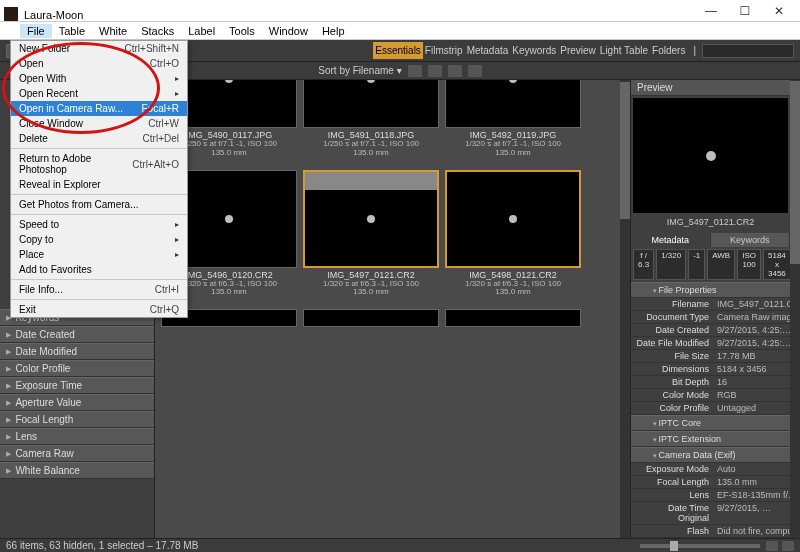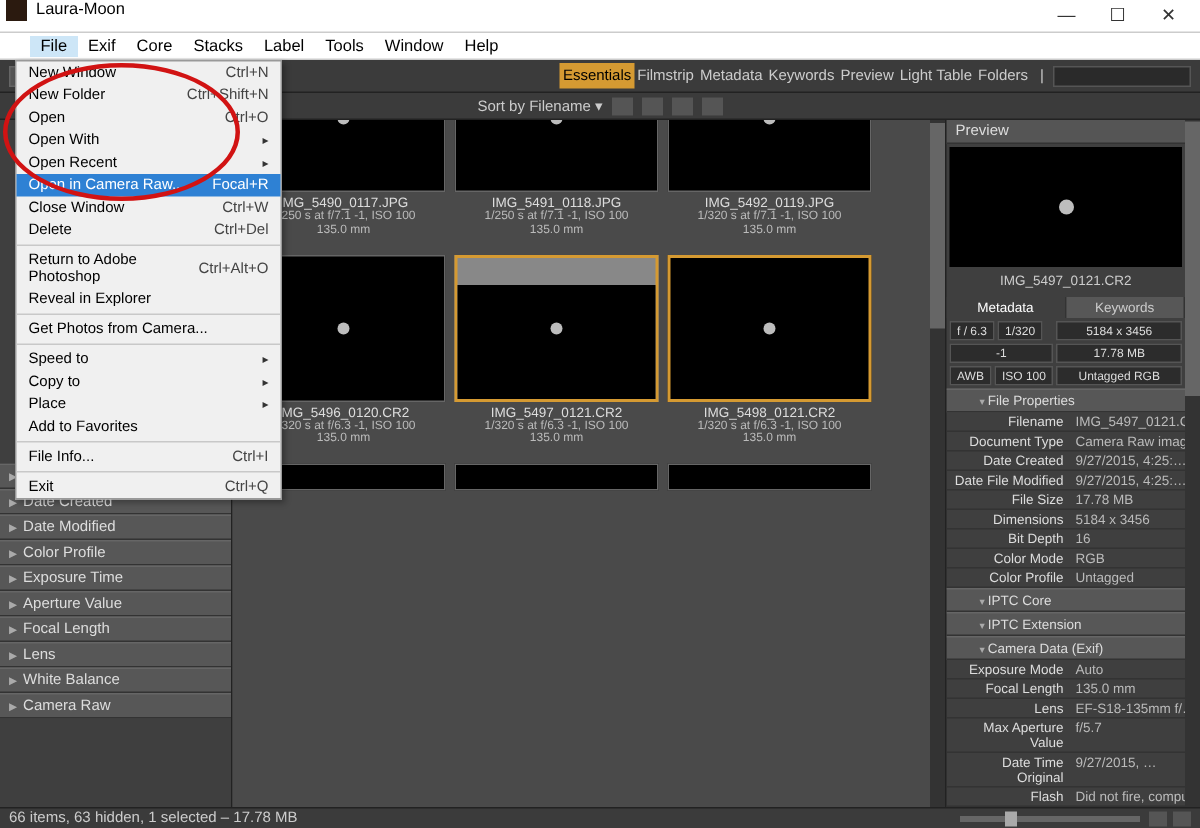--- a/index.html
+++ b/index.html
@@ -1,17 +1,17 @@
 <!DOCTYPE html>
 <html><head>
 <meta charset="utf-8">
 <style>
 *{box-sizing:border-box;margin:0;padding:0;font-family:"Segoe UI",Tahoma,sans-serif;font-size:10px;user-select:none}
 body{background:#4a4a4a;width:800px;height:552px;overflow:hidden;position:relative;color:#ddd}
-.titlebar{height:22px;background:#fff;color:#000;display:flex;align-items:flex-start;padding:0 4px;border-bottom:1px solid #ccc}
+.titlebar{height:22px;background:#fff;color:#000;display:flex;align-items:flex-end;padding:0 4px;border-bottom:1px solid #ccc}
 .titlebar .app-icon{width:14px;height:14px;background:#2b1a0f;margin-right:6px}
 .titlebar .title{flex:1;font-size:11px}
 .winbtns{display:flex;gap:0}
 .winbtns div{width:34px;height:20px;text-align:center;font-size:12px;line-height:20px;color:#333}
 .menubar{height:18px;background:#fff;color:#000;display:flex;align-items:center;padding:0 20px;border-bottom:1px solid #ccc}
 .menubar span{padding:1px 7px;font-size:11px}
 .menubar span.active{background:#cde6f7}
 .toolbar{height:22px;background:#3b3b3b;display:flex;align-items:center;border-bottom:1px solid #222}
 .tb-left{display:flex;gap:6px;padding:0 6px}
 .tb-left div{width:14px;height:14px;background:#555;border:1px solid #666}
@@ -42,21 +42,21 @@
 .rp-section-hdr{background:#555;padding:2px 6px;font-size:10px;color:#ddd;border-bottom:1px solid #333}
 .preview-box{height:126px;background:#000;margin:2px;position:relative}
 .preview-box .moon{width:10px;height:10px;border-radius:50%;background:#bdbdbd;position:absolute;top:50%;left:50%;transform:translate(-50%,-50%)}
 .preview-fn{text-align:center;font-size:9px;color:#ccc;padding:2px 0 6px}
 .md-tabs{display:flex}
 .md-tabs span{flex:1;background:#575757;text-align:center;padding:2px 0;font-size:9px;color:#ccc;border-right:1px solid #333}
 .md-tabs span.active{background:#3f3f3f;color:#fff}
 .md-row{display:flex;border-bottom:1px solid #333}
 .quick{display:flex;padding:2px;gap:2px}
 .quick .badge{background:#2c2c2c;border:1px solid #555;color:#ddd;font-size:8px;padding:1px 4px;text-align:center}
-.quick .col{display:flex;flex-direction:column;gap:2px}
+.quick .col{display:flex;flex-direction:row;gap:2px}
 .md-row .k{width:82px;text-align:right;padding:1px 4px;color:#ddd;font-size:9px}
 .md-row .v{flex:1;padding:1px 4px;color:#bbb;font-size:9px;white-space:nowrap;overflow:hidden}
 .collapse-hdr{background:#575757;padding:2px 22px;font-size:9px;color:#ddd;border-top:1px solid #666;border-bottom:1px solid #333}
 .collapse-hdr::before{content:"▾ ";font-size:7px;color:#aaa}
 .statusbar{height:14px;background:#3b3b3b;display:flex;align-items:center;padding:0 6px;color:#ccc;font-size:9px;border-top:1px solid #222}
 .statusbar .spacer{flex:1}
 .dropdown{position:absolute;top:40px;left:10px;width:178px;background:#f0f0f0;color:#000;border:1px solid #999;box-shadow:2px 2px 4px rgba(0,0,0,.3);z-index:50}
 .dropdown .mi{display:flex;padding:2px 8px;font-size:10.5px;align-items:center}
 .dropdown .mi .lbl{flex:1}
 .dropdown .mi .sc{color:#444;font-size:10px}
@@ -78,22 +78,22 @@
   <div class="title">Laura-Moon</div>
   <div class="winbtns">
     <div>—</div>
     <div>☐</div>
     <div>✕</div>
   </div>
 </div>
 
 <div class="menubar">
   <span class="active">File</span>
-  <span>Exif</span>
-  <span>Core</span>
+  <span>Table</span>
+  <span>White</span>
   <span>Stacks</span>
   <span>Label</span>
   <span>Tools</span>
   <span>Window</span>
   <span>Help</span>
 </div>
 
 <div class="toolbar">
   <div class="tb-left">
     <div></div>
@@ -129,22 +129,22 @@
     <div style="flex:1"></div>
     <div class="filter-list">
       <div class="filter-hdr">Keywords</div>
       <div class="filter-hdr">Date Created</div>
       <div class="filter-hdr">Date Modified</div>
       <div class="filter-hdr">Color Profile</div>
       <div class="filter-hdr">Exposure Time</div>
       <div class="filter-hdr">Aperture Value</div>
       <div class="filter-hdr">Focal Length</div>
       <div class="filter-hdr">Lens</div>
+      <div class="filter-hdr">Camera Raw</div>
       <div class="filter-hdr">White Balance</div>
-      <div class="filter-hdr">Camera Raw</div>
     </div>
   </div>
 
   <div class="centerpanel">
     <div class="thumb-grid">
 
       <div class="thumb partial-top">
         <div class="img">
             <div class="moon"></div>
           </div>
@@ -292,24 +292,20 @@
         </div>
       <div class="md-row">
           <div class="k">Focal Length</div>
           <div class="v">135.0 mm</div>
         </div>
       <div class="md-row">
           <div class="k">Lens</div>
           <div class="v">EF-S18-135mm f/…</div>
         </div>
       <div class="md-row">
-          <div class="k">Max Aperture Value</div>
-          <div class="v">f/5.7</div>
-        </div>
-      <div class="md-row">
           <div class="k">Date Time Original</div>
           <div class="v">9/27/2015, …</div>
         </div>
       <div class="md-row">
           <div class="k">Flash</div>
           <div class="v">Did not fire, compulsory mode</div>
         </div>
     </div>
   </div>
   <div class="scrollbar">
@@ -322,24 +318,20 @@
   <div class="spacer"></div>
   <div class="slider">
       <div class="knob"></div>
     </div>
   <div style="width:12px;height:10px;background:#555;margin-left:6px"></div>
   <div style="width:12px;height:10px;background:#555;margin-left:4px"></div>
 </div>
 
 <div class="dropdown" id="file-dropdown">
     <div class="mi">
-      <span class="lbl">New Window</span>
-      <span class="sc">Ctrl+N</span>
-    </div>
-    <div class="mi">
       <span class="lbl">New Folder</span>
       <span class="sc">Ctrl+Shift+N</span>
     </div>
     <div class="mi">
       <span class="lbl">Open</span>
       <span class="sc">Ctrl+O</span>
     </div>
     <div class="mi sub">
       <span class="lbl">Open With</span>
     </div>

